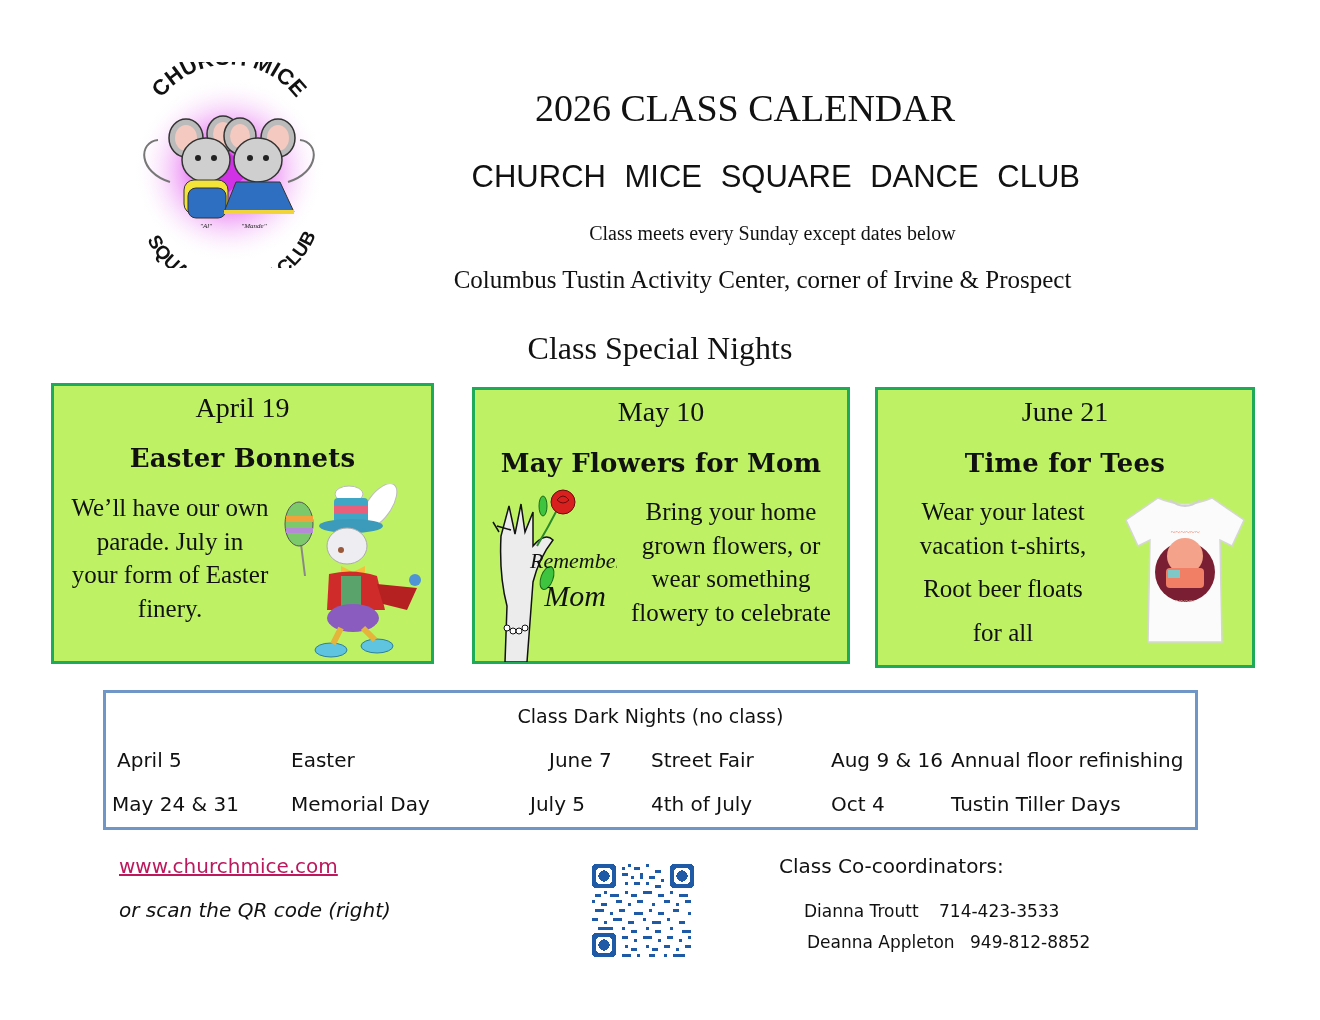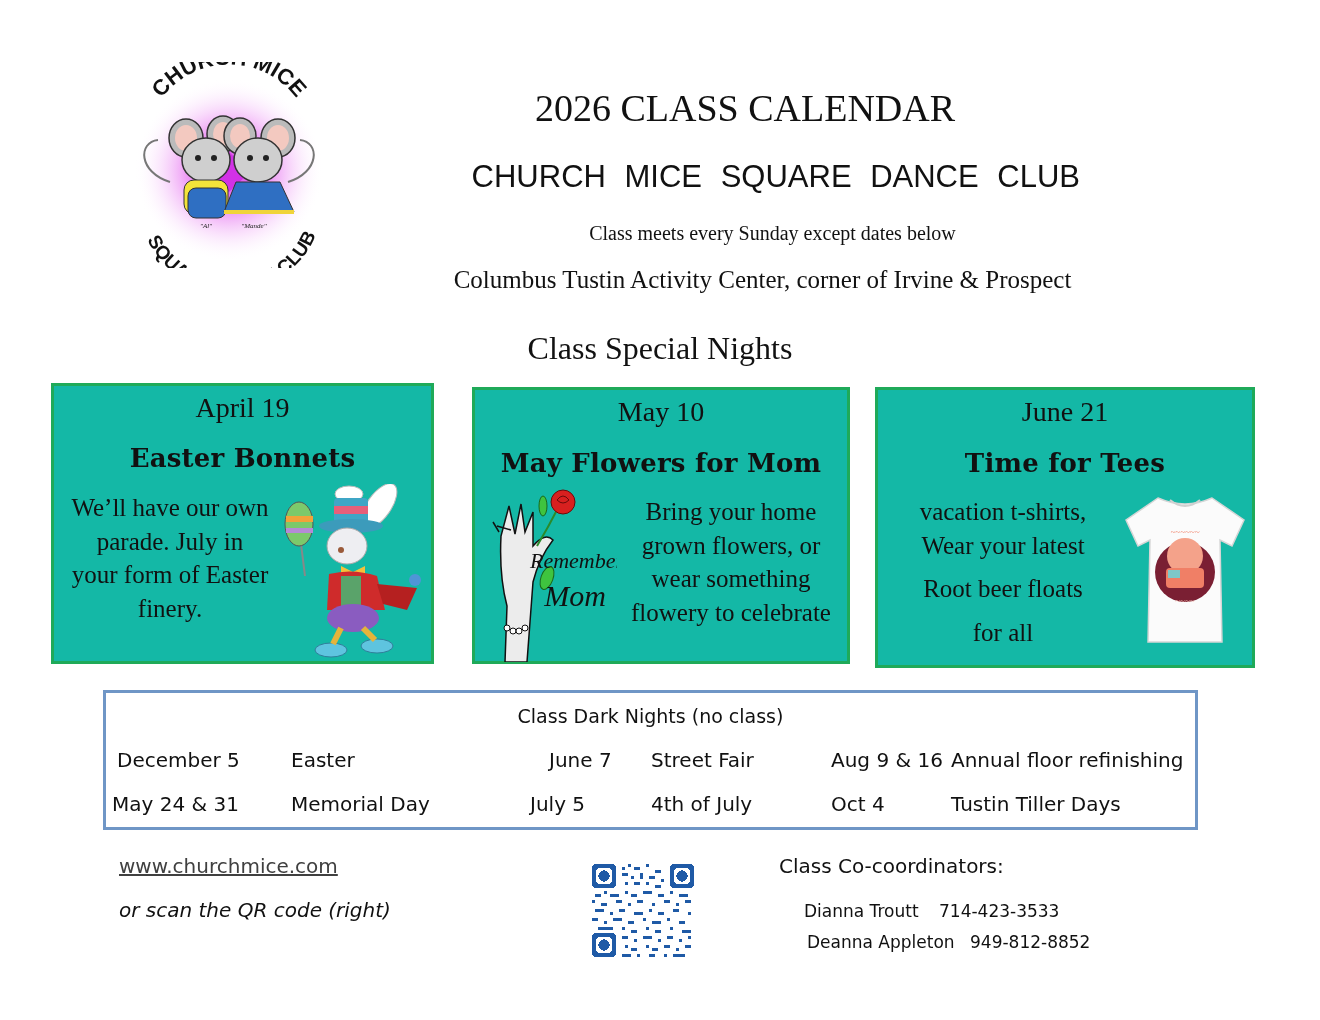--- a/index.html
+++ b/index.html
@@ -14,35 +14,35 @@
   #logo { left: 128px; top: 62px; width: 202px; height: 206px; }
 
   
   #title { left: 420px; width: 650px; top: 86px; text-align: center; font-size: 38px; line-height: 44px; }
   #club { left: 415px; width: 665px; top: 159px; text-align: right; font-size: 31px; line-height: 36px; word-spacing: 10px; }
   #meets { left: 440px; width: 665px; top: 216px; text-align: center; font-size: 20px; line-height: 34px; }
   #location { left: 420px; width: 685px; top: 264px; text-align: center; font-size: 25px; line-height: 32px; }
   #special-heading { left: 480px; width: 360px; top: 329px; text-align: center; font-size: 32px; line-height: 38px; }
 
   
-  .event-box { border: 3px solid #1faa59; background: #14b8a6; box-sizing: border-box; }
+  .event-box { border: 3px solid #1faa59; background: #bef264; box-sizing: border-box; }
   #box1 { left: 51px; top: 383px; width: 383px; height: 281px; }
   #box2 { left: 472px; top: 387px; width: 378px; height: 277px; }
   #box3 { left: 875px; top: 387px; width: 380px; height: 281px; }
   .ev-date { position: absolute; left: 0; right: 0; text-align: center; font-size: 28px; line-height: 34px; }
   .ev-title { position: absolute; left: 0; right: 0; text-align: center; font-size: 26px; line-height: 32px; }
   .ev-body { position: absolute; text-align: center; font-size: 25px; line-height: 33.5px; }
 
   
   #dark-box { left: 103px; top: 690px; width: 1095px; height: 140px; border: 3px solid #6f96c6; box-sizing: border-box; }
   #dark-heading { position: absolute; left: 0; right: 0; top: 11px; text-align: center; font-size: 19px; line-height: 24px; }
   .dark-cell { position: absolute; font-size: 20px; line-height: 26px; white-space: nowrap; }
 
   
-  #website { left: 119px; top: 853px; font-size: 20px; line-height: 26px; text-decoration: underline; color: #404040; }
+  #website { left: 119px; top: 853px; font-size: 20px; line-height: 26px; text-decoration: underline; color: #be185d; }
   #scan { left: 119px; top: 897px; font-size: 20px; line-height: 26px; font-style: italic; }
   #qr { left: 592px; top: 864px; width: 102px; height: 93px; }
   #coord-heading { left: 779px; top: 853px; font-size: 20px; line-height: 26px; }
   .coord { font-size: 17px; line-height: 22px; white-space: nowrap; }
   #coord1-name { left: 804px; top: 900px; }
   #coord1-phone { left: 939px; top: 900px; text-align: right; }
   #coord2-name { left: 807px; top: 931px; }
   #coord2-phone { left: 970px; top: 931px; }
 </style>
 </head>
@@ -175,41 +175,41 @@
 
     <text x="90" y="82" font-size="22" font-style="italic" font-family="Liberation Serif, serif" text-anchor="middle" fill="#111">Remember</text>
     <text x="88" y="120" font-size="30" font-style="italic" font-family="Liberation Serif, serif" text-anchor="middle" fill="#111">Mom</text>
   </svg>
 </div>
 
 <div id="box3" class="abs event-box">
   <div class="ev-date serif" style="top:5px;">June 21</div>
   <div class="ev-title fancy" style="top:57px;">Time for Tees</div>
   <div class="ev-body serif" style="left:10px; width:230px; top:105px;">
+    <div>Wear your latest</div>
     <div>vacation t-shirts,</div>
-    <div>Wear your latest</div>
     <div style="margin-top:10px;">Root beer floats</div>
     <div style="margin-top:10px;">for all</div>
   </div>
   <svg class="abs" style="left:244px; top:100px;" width="126" height="156" viewBox="0 0 126 156">
     <path d="M 36 8 Q 63 20 90 8 L 122 30 L 110 56 L 98 50 L 100 152 L 26 152 L 28 50 L 16 56 L 4 30 Z" fill="#fbfbfb" stroke="#d6d6d6" stroke-width="1.5"></path>
     <path d="M 48 10 Q 63 22 78 10" fill="none" stroke="#d0d0d0" stroke-width="2"></path>
     <circle cx="63" cy="82" r="30" fill="#7a1f33"></circle>
     <circle cx="63" cy="66" r="18" fill="#f4a28a"></circle>
     <rect x="44" y="78" width="38" height="20" rx="4" fill="#f07f66"></rect>
     <rect x="46" y="80" width="12" height="8" fill="#7ec8c8"></rect>
     <text x="63" y="45" font-size="9" font-style="italic" font-family="Liberation Serif, serif" text-anchor="middle" fill="#f07f66">~~~~~~</text>
     <text x="63" y="114" font-size="9" font-style="italic" font-family="Liberation Serif, serif" text-anchor="middle" fill="#f4c0b0">~~~~</text>
   </svg>
 </div>
 
 <div id="dark-box" class="abs cal">
   <div id="dark-heading">Class Dark Nights (no class)</div>
 
-  <div class="dark-cell" style="left:11px; top:54px;">December 5</div>
+  <div class="dark-cell" style="left:11px; top:54px;">April 5</div>
   <div class="dark-cell" style="left:185px; top:54px;">Easter</div>
   <div class="dark-cell" style="left:424px; top:54px;margin-left:19px;">June 7</div>
   <div class="dark-cell" style="left:545px; top:54px;">Street Fair</div>
   <div class="dark-cell" style="left:725px; top:54px;">Aug 9 &amp; 16</div>
   <div class="dark-cell" style="left:845px; top:54px;">Annual floor refinishing</div>
 
   <div class="dark-cell" style="left:6px; top:98px;">May 24 &amp; 31</div>
   <div class="dark-cell" style="left:185px; top:98px;">Memorial Day</div>
   <div class="dark-cell" style="left:424px; top:98px;">July 5</div>
   <div class="dark-cell" style="left:545px; top:98px;">4th of July</div>

